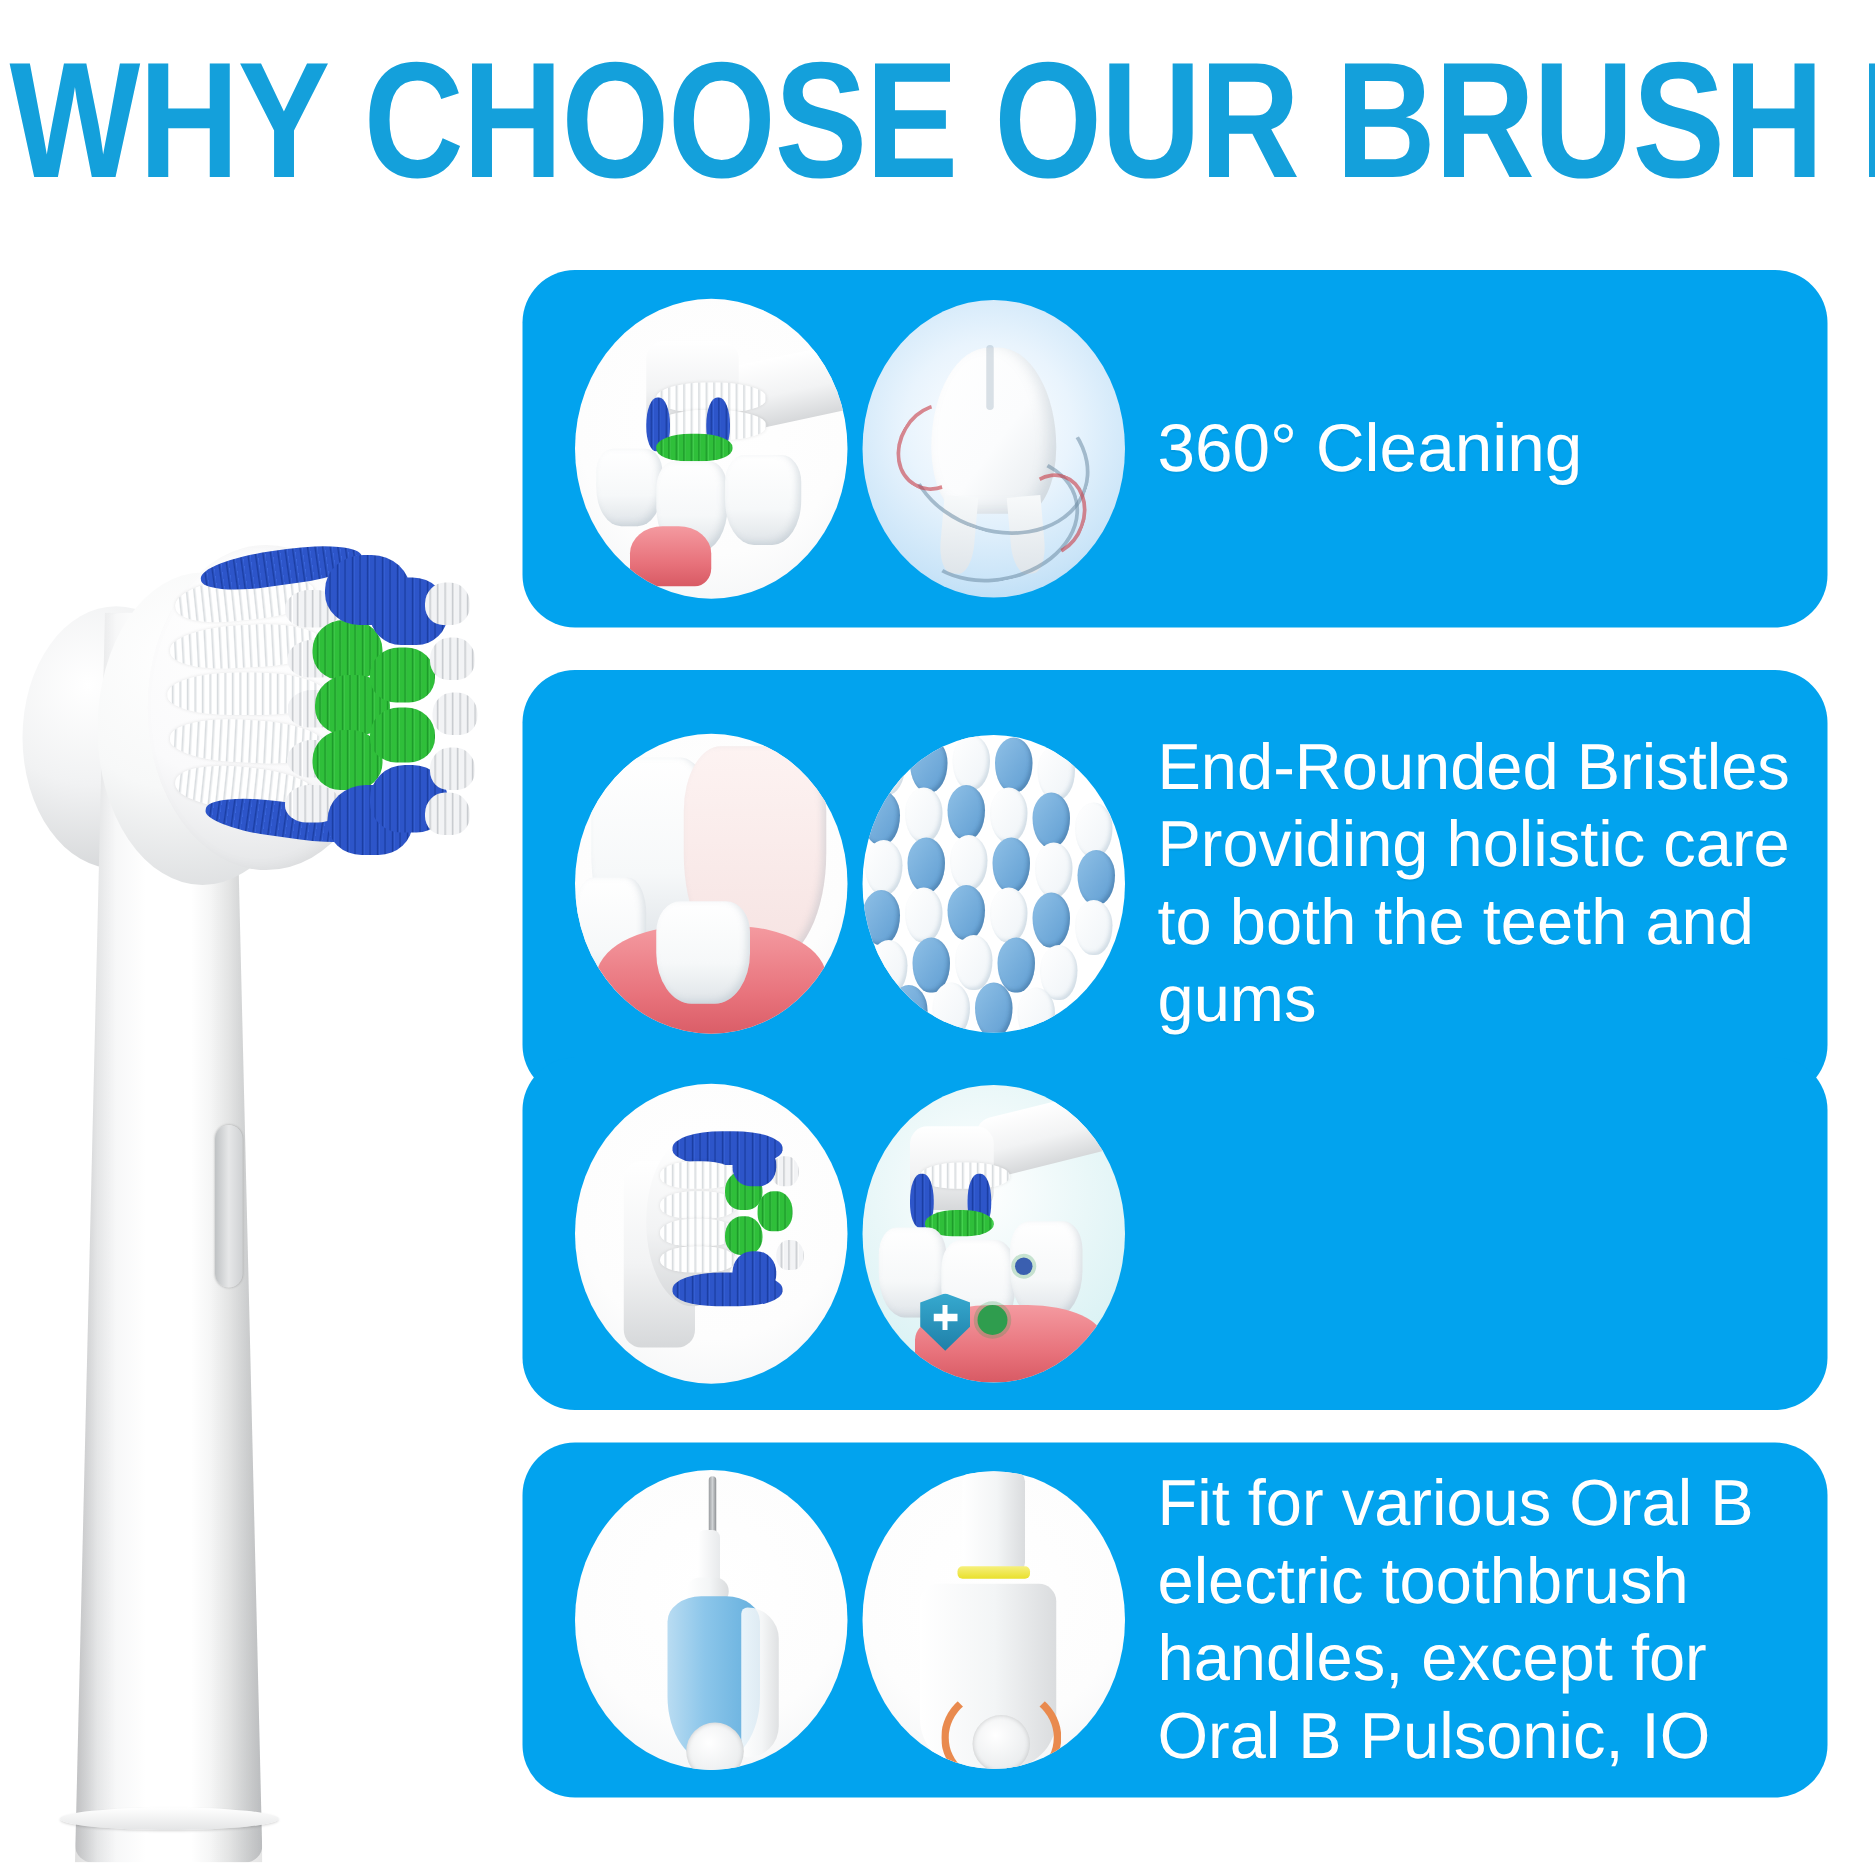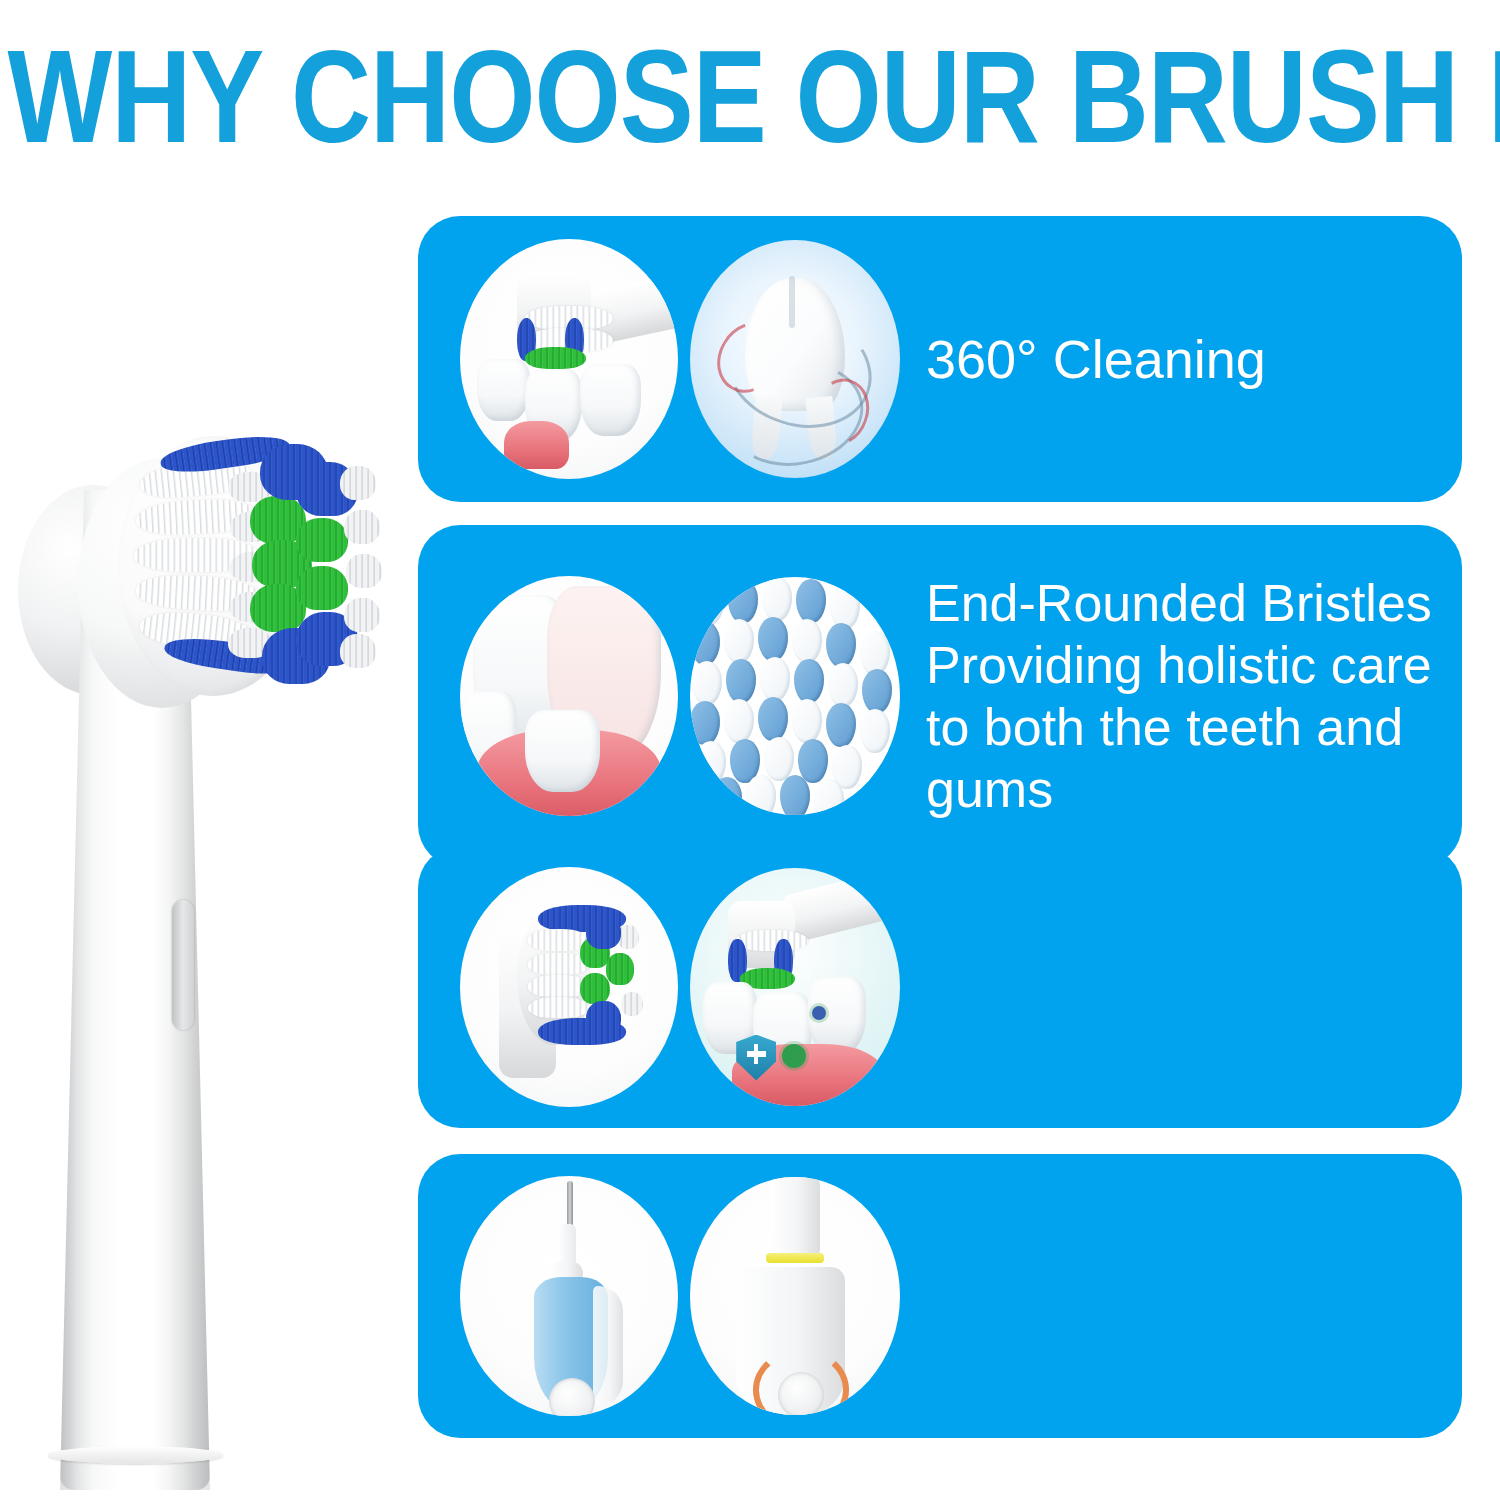--- a/index.html
+++ b/index.html
@@ -119,21 +119,21 @@
   
   .card {
     position: absolute;
     left: 418px;
     width: 1044px;
     background: #02a3ee;
     border-radius: 42px;
     overflow: hidden;
   }
   .card-1 { top: 216px;  height: 286px; }
-  .card-2 { top: 525px;  height: 342px; }
+  .card-2 { top: 536px;  height: 342px; }
   .card-3 { top: 846px;  height: 282px; }
   .card-4 { top: 1154px; height: 284px; }
 
   .card-media {
     position: absolute;
     left: 20px; top: 0;
     height: 100%;
     width: 480px;
   }
   .oval {
@@ -497,13 +497,16 @@
 
     <div class="oval oval-b ov-white">
       <div class="h-white" style="left:38%; top:0%;  width:24%; height:34%; border-radius:8px;"></div>
       <div class="h-ringY" style="left:36%; top:32%; width:28%; height:10px;"></div>
       <div class="h-white" style="left:22%; top:38%; width:52%; height:62%; border-radius:14px 14px 40px 40px;"></div>
       <div class="h-ringO" style="left:30%; top:72%; width:40%; height:30%;"></div>
       <div class="h-btn" style="left:42%; top:82%;"></div>
     </div>
   </div>
 
+  <div class="card-text">
+    <span>Fit for various Oral B electric toothbrush handles, except for Oral B Pulsonic, IO</span>
+  </div>
 </div>
 
 </body></html>

